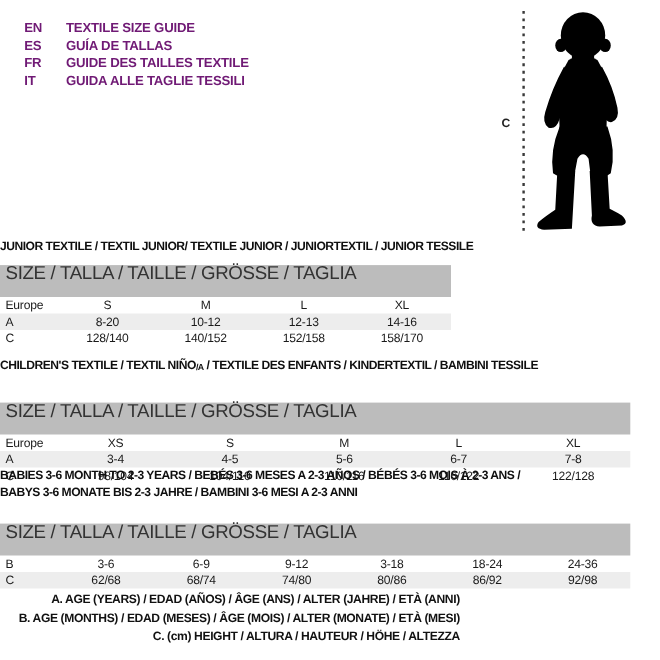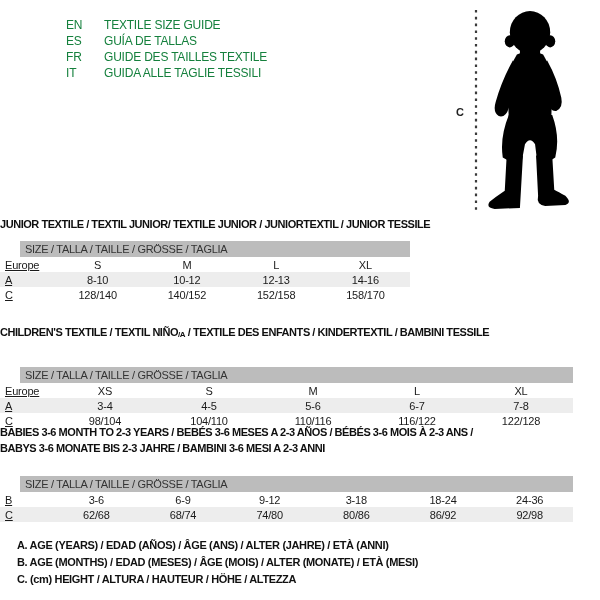--- a/index.html
+++ b/index.html
@@ -9,54 +9,54 @@
     background: #ffffff;
     font-family: "Liberation Sans", sans-serif;
     color: #1a1a1a;
     overflow: hidden;
   }
 
   
   .lang-block { position: absolute; top: 17px; left: 22px; }
   .lang-row {
     display: grid; grid-template-columns: 38px auto;
-    font-size: 12px; font-weight: normal; line-height: 16px;
-    letter-spacing: -0.2px; color: #15803d; white-space: nowrap; margin-left: 44px;
+    font-size: 12px; font-weight: bold; line-height: 16px;
+    letter-spacing: -0.2px; color: #701a75; white-space: nowrap;
   }
 
   
   .figure { position: absolute; top: 8px; left: 450px; width: 148px; height: 212px; }
   .c-label {
     position: absolute; left: 6px; top: 98px;
     font-size: 11px; font-weight: 600; color: #222;
   }
   .dots-svg { position: absolute; left: 24px; top: 2px; }
   .kid-svg { position: absolute; left: 33px; top: 0; }
 
   
   .table-section { position: absolute; left: 0; }
   .table-title {
     font-size: 11px; font-weight: bold; line-height: 16px;
     letter-spacing: -0.45px; color: #0f0f0f; white-space: nowrap;
   }
   .table-title .sub { font-size: 8px; vertical-align: -1px; }
   .size-bar {
-    height: 16px; line-height: 16px;
-    font-size: 11px; letter-spacing: -0.3px;
-    padding-left: 5px; color: #333333; margin-left: 20px;
+    height: 29px; line-height: 16px;
+    font-size: 17px; letter-spacing: -0.3px;
+    padding-left: 5px; color: #333333;
   }
   .trow { display: grid; height: 15px; align-items: center; font-size: 11px; letter-spacing: -0.2px; }
-  .rlabel { padding-left: 5px; text-align: left; text-decoration: underline; }
+  .rlabel { padding-left: 5px; text-align: left; }
   .rval { text-align: center; }
 
   
   .legend { position: absolute; top: 537px; left: 17px; }
   .legend-line {
     font-size: 11px; font-weight: bold; line-height: 17px;
-    letter-spacing: -0.35px; color: #111; white-space: nowrap;
+    letter-spacing: -0.35px; color: #111; white-space: nowrap; text-align: right;
   }
 </style>
 </head>
 <body>
 
 <div class="page">
 
   <div class="lang-block" id="lang-block">
       <div class="lang-row">
         <div class="lang-code">EN</div>
@@ -103,21 +103,21 @@
         <div class="size-bar" style="background: rgb(188, 188, 188);">SIZE / TALLA / TAILLE / GRÖSSE / TAGLIA</div>
         <div class="trow" style="grid-template-columns: 53px repeat(4, 1fr);">
           <div class="rlabel">Europe</div>
           <div class="rval">S</div>
           <div class="rval">M</div>
           <div class="rval">L</div>
           <div class="rval">XL</div>
         </div>
         <div class="trow" style="grid-template-columns: 53px repeat(4, 1fr); background: rgb(237, 237, 237);">
           <div class="rlabel">A</div>
-          <div class="rval">8-10</div>
+          <div class="rval">8-20</div>
           <div class="rval">10-12</div>
           <div class="rval">12-13</div>
           <div class="rval">14-16</div>
         </div>
         <div class="trow" style="grid-template-columns: 53px repeat(4, 1fr);">
           <div class="rlabel">C</div>
           <div class="rval">128/140</div>
           <div class="rval">140/152</div>
           <div class="rval">152/158</div>
           <div class="rval">158/170</div>

